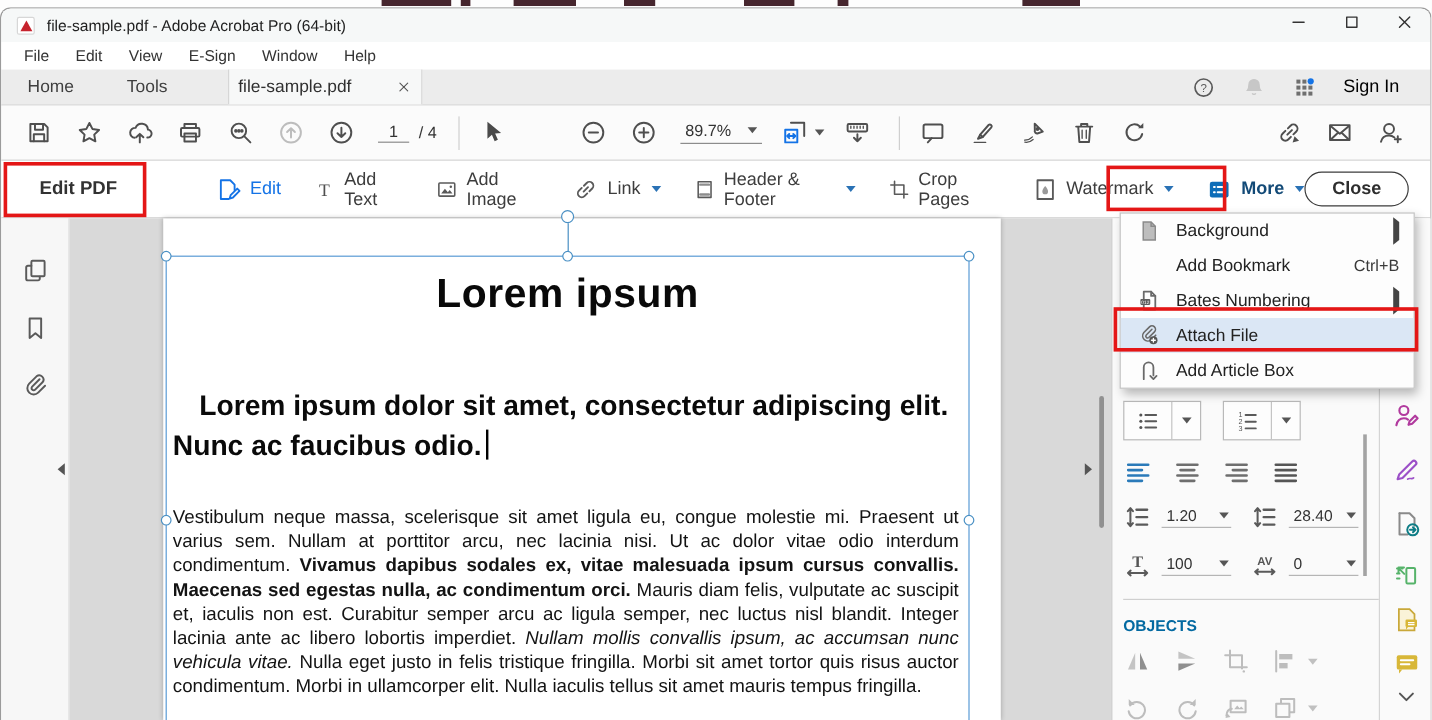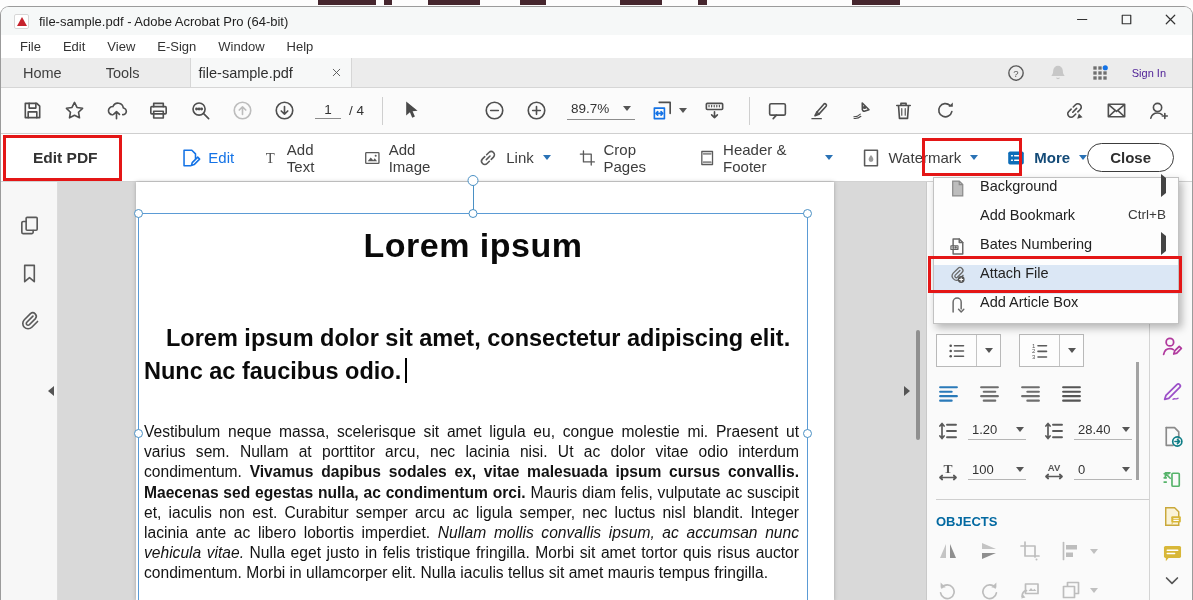--- a/index.html
+++ b/index.html
@@ -35,21 +35,21 @@
   .tabrow { position:absolute; left:0; top:51px; width:100%; height:30px;
     background:#ececec; border-bottom:1px solid #d6d6d6; display:flex; align-items:stretch; }
   .tab { display:flex; align-items:center; font-size:14.5px; color:#3f3f3f; padding:0 22px; }
   .tab.active { background:#f7f8f8; border-left:1px solid #d6d6d6; border-right:1px solid #d6d6d6;
     width:162px; justify-content:space-between; padding:0 8px; margin-left:28px; color:#303030; }
   .tab-close { width:13px; height:13px; margin-left:14px; color:#555; }
   .tab-close svg { width:100%; height:100%; }
   .tabrow-right { margin-left:auto; display:flex; align-items:center; gap:22px; padding-right:26px; }
   .tr-ic { width:20px; height:20px; color:#5a5a5a; }
   .tr-ic svg { width:100%; height:100%; }
-  .signin { font-size:11px; color:#4c1d95; }
+  .signin { font-size:15px; color:#000000; }
 
   .quickbar { position:absolute; left:0; top:81px; width:100%; height:46px;
     background:#fbfbfb; border-bottom:1px solid #cfcfcf; display:flex; align-items:center;
     padding:0 22px 0 20px; }
   .qi { width:23px; height:23px; color:#4f4f4f; flex:0 0 auto; margin-right:19px; }
   .qi svg { width:100%; height:100%; }
   .qi.disabled { color:#bdbdbd; }
   .pagebox { display:flex; align-items:center; margin-right:14px; }
   .pagenum { width:26px; text-align:center; font-size:13.5px; color:#333;
     border-bottom:1px solid #8c8c8c; padding-bottom:1px; }
@@ -139,21 +139,21 @@
 
   .toolscol { position:absolute; right:0; top:0; width:45px; height:100%;
     border-left:1px solid #d4d4d4; background:#fafafa; }
   .tool-ic { position:absolute; left:10px; width:25px; height:25px; }
   .tool-ic svg { width:100%; height:100%; }
   .frag { position:absolute; }
 
   
   .dropdown { position:absolute; left:932px; top:170px; width:246px;
     background:#fdfdfd; border:1px solid #c2c2c2; box-shadow:3px 4px 8px rgba(0,0,0,.28); z-index:50; }
-  .dd-item { height:29px; display:flex; }
+  .dd-item { height:29px; display:flex; align-items:center; }
   .dd-item.hl { background:#dbe7f5; }
   .dd-ic { width:21px; height:21px; margin-left:13px; color:#6a6a6a; flex:0 0 auto; }
   .dd-ic svg { width:100%; height:100%; }
   .dd-label { font-size:14.5px; color:#222; margin-left:12px; }
   .dd-right { margin-left:auto; margin-right:12px; font-size:13.5px; color:#3a3a3a; }
   .sub-arrow { width:0; height:0; border-top:4.5px solid transparent; border-bottom:4.5px solid transparent;
     border-left:5.5px solid #444; }
 
   
   .redbox { position:absolute; border:3.5px solid var(--annotation-red,#e41616);
@@ -378,32 +378,32 @@
         </span>
         <span class="ebtn">
           <span class="ei"><svg viewBox="0 0 24 24" fill="none" stroke="currentColor" stroke-width="1.7" stroke-linecap="round" stroke-linejoin="round">
                 <path d="M10.2 13.8l4-4M8.5 10.5L6 13a3.5 3.5 0 0 0 5 5l2.5-2.5M15.5 13.5L18 11a3.5 3.5 0 0 0-5-5l-2.5 2.5"></path>
               </svg></span>
           <span>Link</span>
           <span class="caret"></span>
         </span>
         <span class="ebtn">
           <span class="ei"><svg viewBox="0 0 24 24" fill="none" stroke="currentColor" stroke-width="1.7" stroke-linecap="round" stroke-linejoin="round">
+                <rect x="5" y="3.5" width="14" height="17"></rect>
+                <path d="M7.3 6.6h9.4M7.3 17.4h9.4" stroke-width="2.6" stroke="#8d8d8d"></path>
+              </svg></span>
+          <span>Header &amp; Footer</span>
+          <span class="caret"></span>
+        </span>
+        <span class="ebtn">
+          <span class="ei"><svg viewBox="0 0 24 24" fill="none" stroke="currentColor" stroke-width="1.7" stroke-linecap="round" stroke-linejoin="round">
                 <path d="M7 3v14h14"></path>
                 <path d="M3 7h14v14"></path>
               </svg></span>
           <span>Crop Pages</span>
-        </span>
-        <span class="ebtn">
-          <span class="ei"><svg viewBox="0 0 24 24" fill="none" stroke="currentColor" stroke-width="1.7" stroke-linecap="round" stroke-linejoin="round">
-                <rect x="5" y="3.5" width="14" height="17"></rect>
-                <path d="M7.3 6.6h9.4M7.3 17.4h9.4" stroke-width="2.6" stroke="#8d8d8d"></path>
-              </svg></span>
-          <span>Header &amp; Footer</span>
-          <span class="caret"></span>
         </span>
         <span class="ebtn">
           <span class="ei"><svg viewBox="0 0 24 24" fill="none" stroke="currentColor" stroke-width="1.7" stroke-linecap="round" stroke-linejoin="round">
                 <rect x="5" y="3.5" width="14" height="17"></rect>
                 <path d="M12 8.8c-1.7 2.1-2.6 3.5-2.6 4.9a2.6 2.6 0 0 0 5.2 0c0-1.4-.9-2.8-2.6-4.9z" fill="#9a9a9a" stroke="none"></path>
               </svg></span>
           <span>Watermark</span>
           <span class="caret"></span>
         </span>
         <span class="ebtn morebtn">

